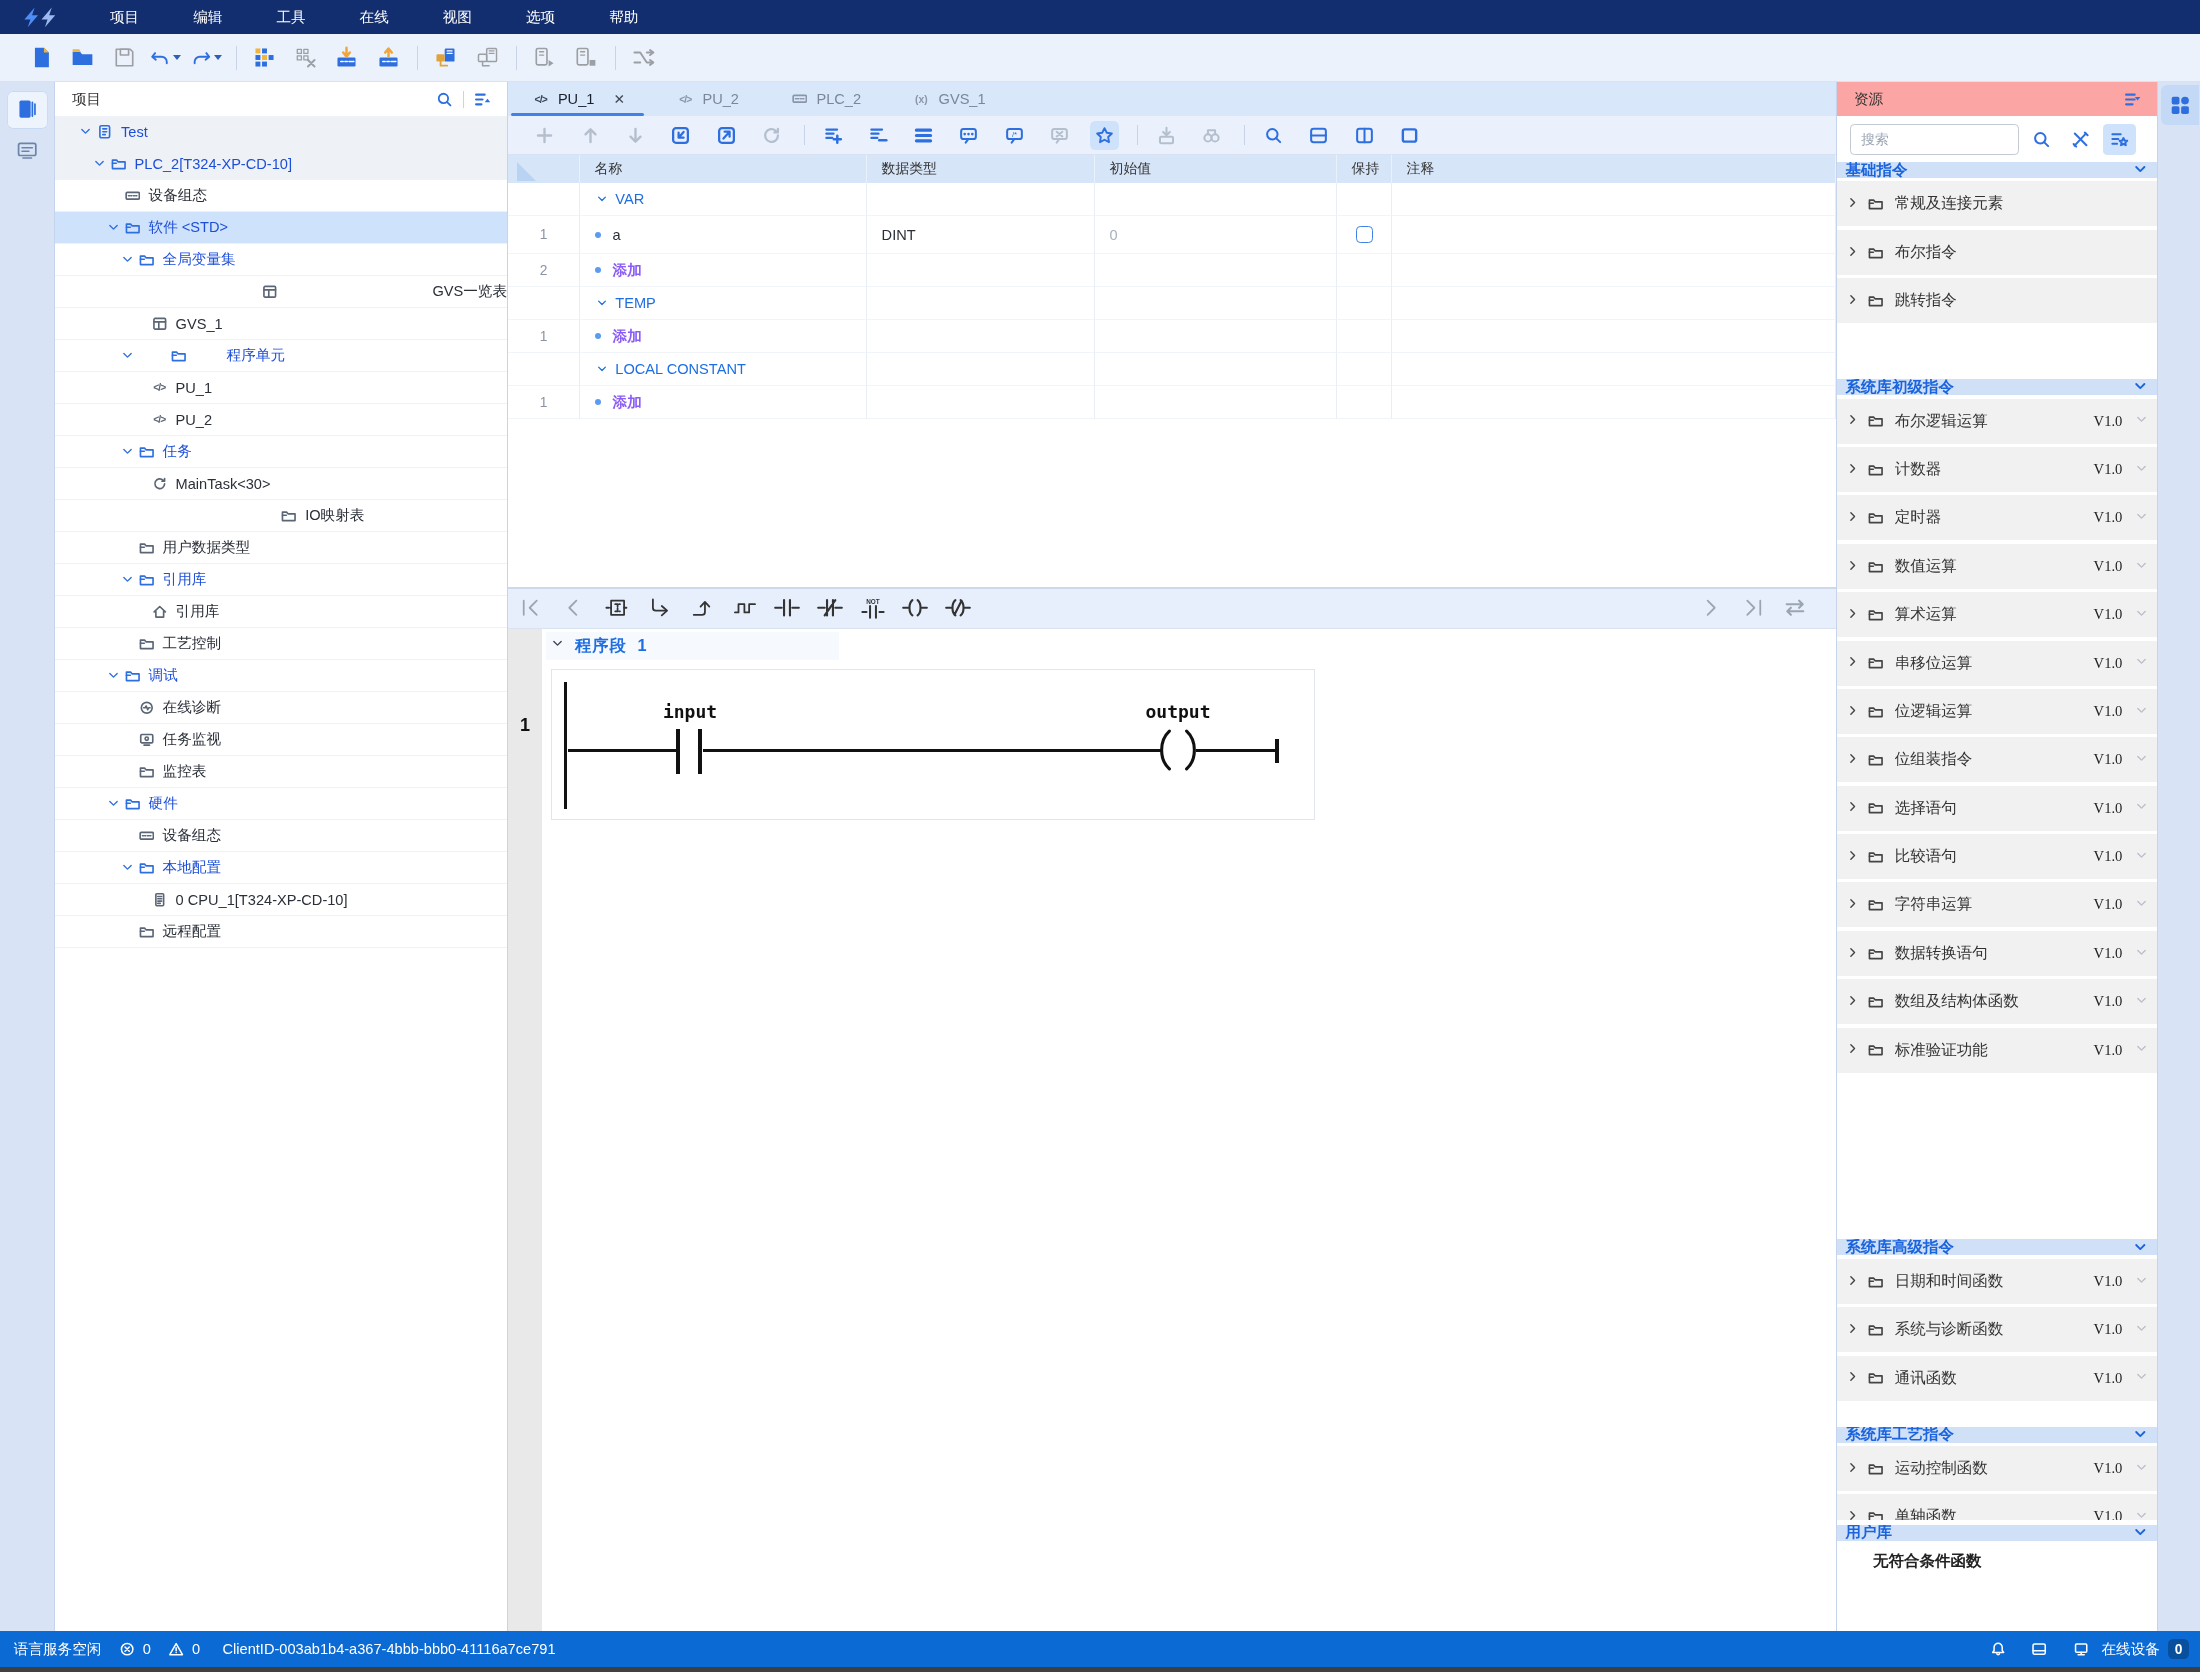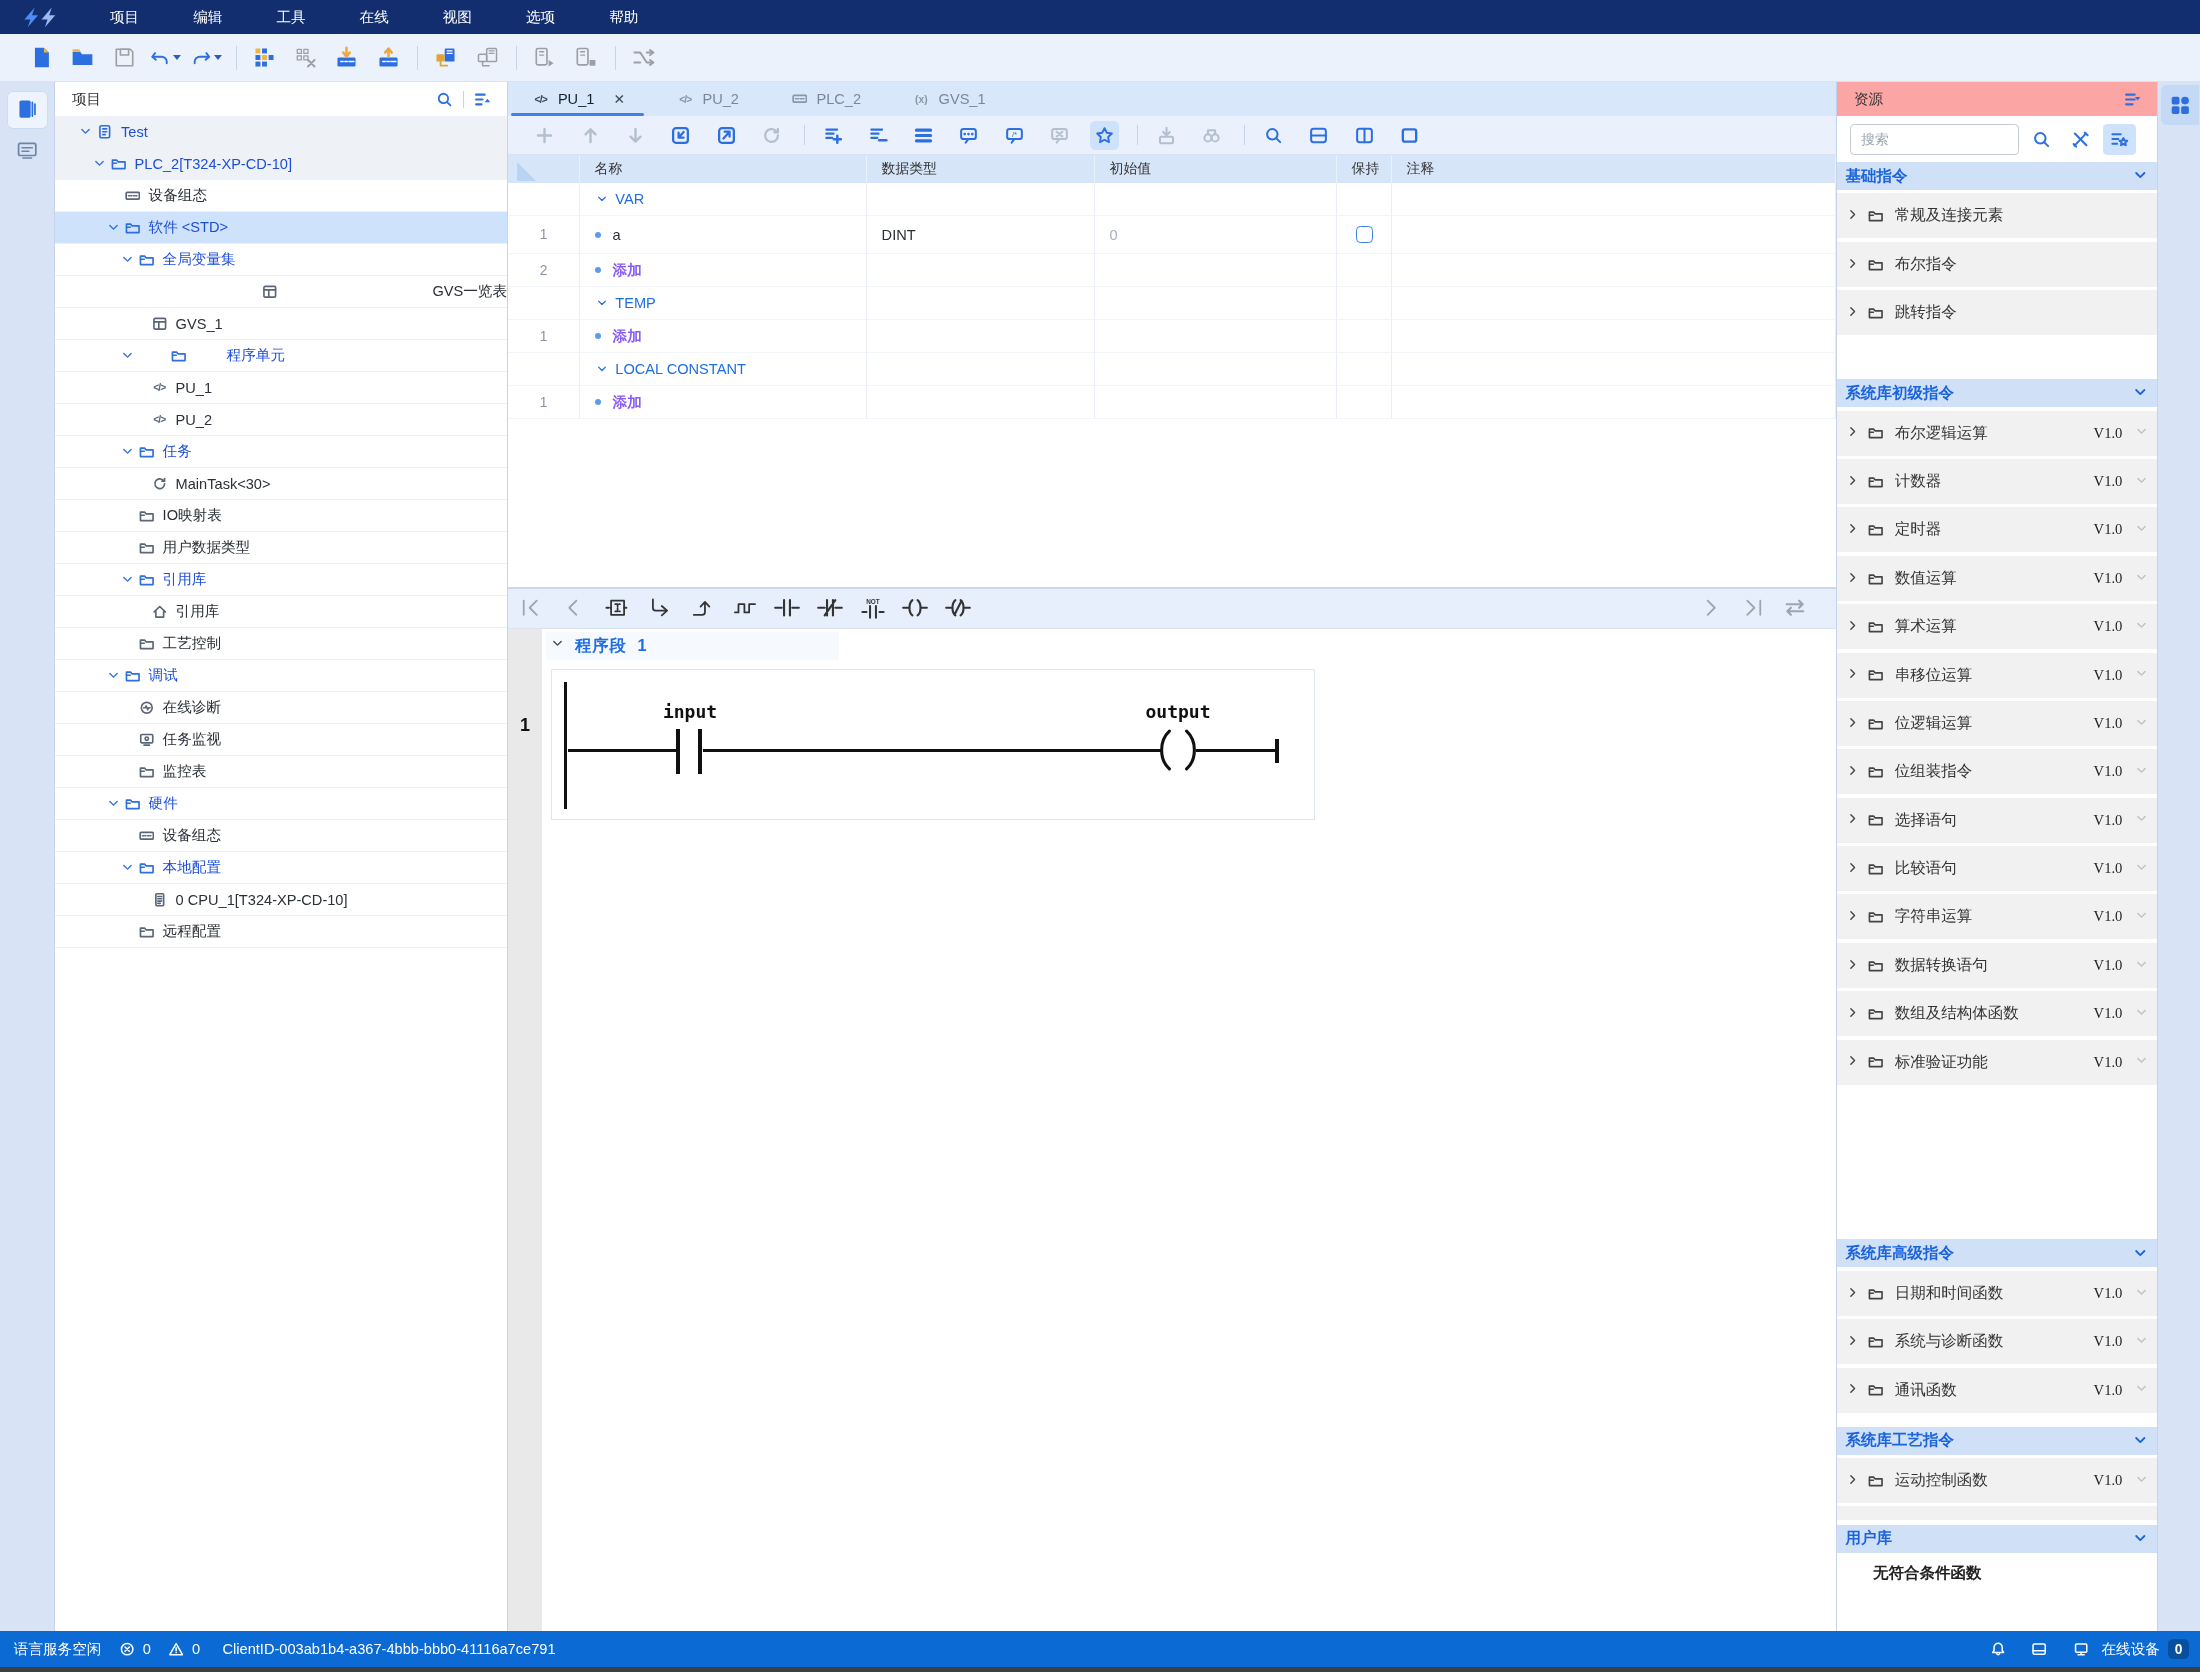--- a/index.html
+++ b/index.html
@@ -100,21 +100,21 @@
   .coil path{fill:none;stroke:#111;stroke-width:3.6;stroke-linecap:round;}
   
   .resourcepanel{width:320px;flex:none;background:#fff;display:flex;flex-direction:column;}
   .searchrow{height:46px;display:flex;align-items:center;padding:0 8.6px 0 13px;flex:none;}
   .searchinput{width:169px;height:31px;border:0.9px solid #c4cad3;border-radius:4.3px;padding:0 10.3px;font-size:13.8px;color:#333;outline:none;font-family:inherit;}
   .searchinput::placeholder{color:#9aa4b2;}
   .sr-ic{width:33px;height:31px;display:flex;align-items:center;justify-content:center;color:#2e6fe0;border-radius:4.3px;margin-left:6px;}
   .sr-ic svg{width:19px;height:19px;}
   .sr-ic.toggled{background:#cfe2fb;}
   .rsec{flex:none;display:flex;flex-direction:column;margin-bottom:5.2px;overflow:hidden;}
-  .rsec-h{height:28px;background:#cfe0f7;display:flex;align-items:center;padding:0 8.6px;flex:none;}
+  .rsec-h{height:16px;background:#cfe0f7;display:flex;align-items:center;padding:0 8.6px;flex:none;}
   .rsec-h .ttl{color:#1b64dd;font-weight:bold;font-size:15.5px;flex:1;}
   .rsec-h .hc{color:#1b64dd;width:15.5px;height:15.5px;}
   .rsec-h .hc svg{width:14.6px;height:14.6px;stroke-width:2;}
   .ritem{height:45px;margin-top:3.4px;background:#f1f1f2;display:flex;align-items:center;padding:0 6.9px 0 8.6px;font-size:15.5px;color:#333;flex:none;font-family:Liberation Serif, serif;}
   .ritem .rchev{width:15.5px;height:15.5px;color:#444;margin-right:6.9px;flex:none;}
   .ritem .rchev svg{width:13px;height:13px;}
   .ritem .rfold{width:19px;height:15.5px;color:#444;margin-right:7.7px;flex:none;}
   .ritem .rfold svg{width:15.5px;height:15.5px;}
   .ritem .rlabel{flex:1;white-space:nowrap;overflow:hidden;}
   .ritem .rver{width:41px;font-size:14.6px;color:#222;}
@@ -431,21 +431,21 @@
           </div>
           <div class="trow  leaf" style="padding-left: 77px;">
             <span class="t-chev ic"></span>
             <span class="t-ico ic">
               <svg viewBox="0 0 16 16">
                 <path d="M13 8a5 5 0 1 1-1.6-3.7M13 2.6v2.8h-2.8"></path>
               </svg>
             </span>
             <span>MainTask&lt;30&gt;</span>
           </div>
-          <div class="trow  leaf" style="padding-left: 64px;">
+          <div class="trow  leaf" style="padding-left: 64px; justify-content: center;">
             <span class="t-chev ic"></span>
             <span class="t-ico ic">
               <svg viewBox="0 0 16 16">
                 <path d="M1.5 13V4.2h4.2L7.2 6h7.3v7z"></path>
                 <path d="M1.5 7.5h4"></path>
               </svg>
             </span>
             <span>IO映射表</span>
           </div>
           <div class="trow  leaf" style="padding-left: 64px;">

